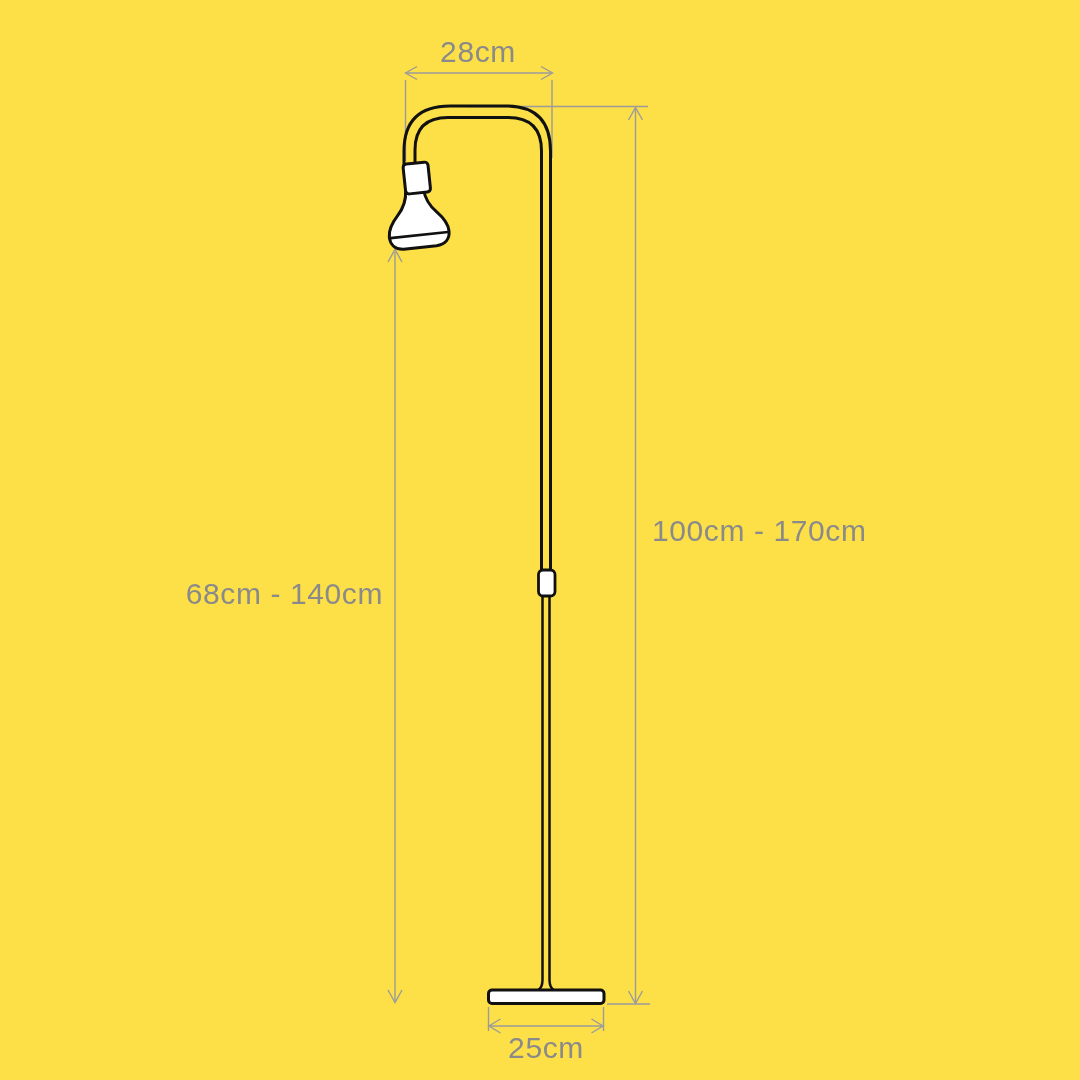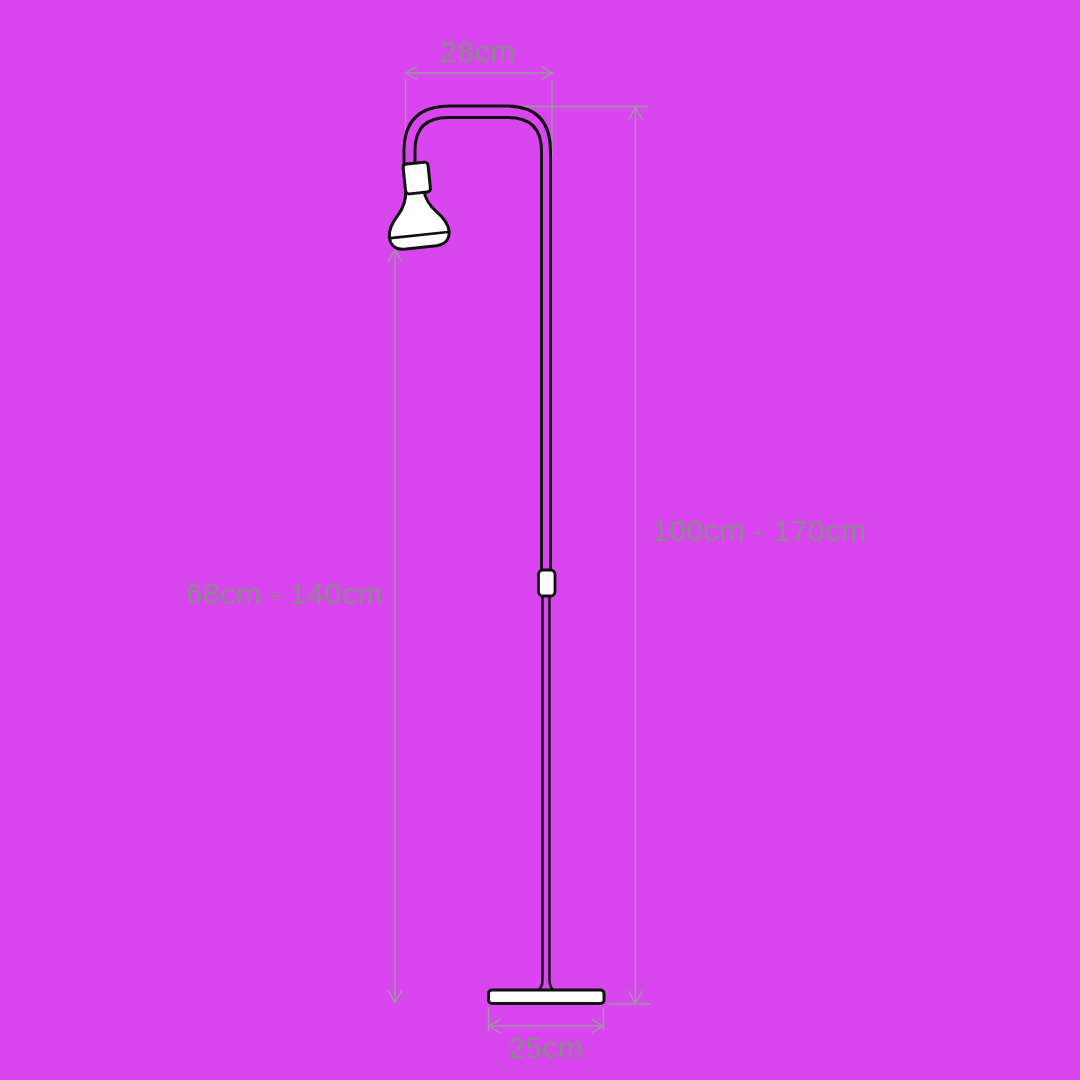--- a/index.html
+++ b/index.html
@@ -4,21 +4,21 @@
 <style>
   html, body {
     margin: 0;
     padding: 0;
     background: #ffffff;
   }
   .canvas {
     position: relative;
     width: 1080px;
     height: 1080px;
-    background: #d946ef;
+    background: #fde047;
     overflow: hidden;
   }
   .canvas svg {
     position: absolute;
     inset: 0;
     display: block;
   }
   .dim-text {
     font-family: "Liberation Sans", sans-serif;
     font-size: 30px;

